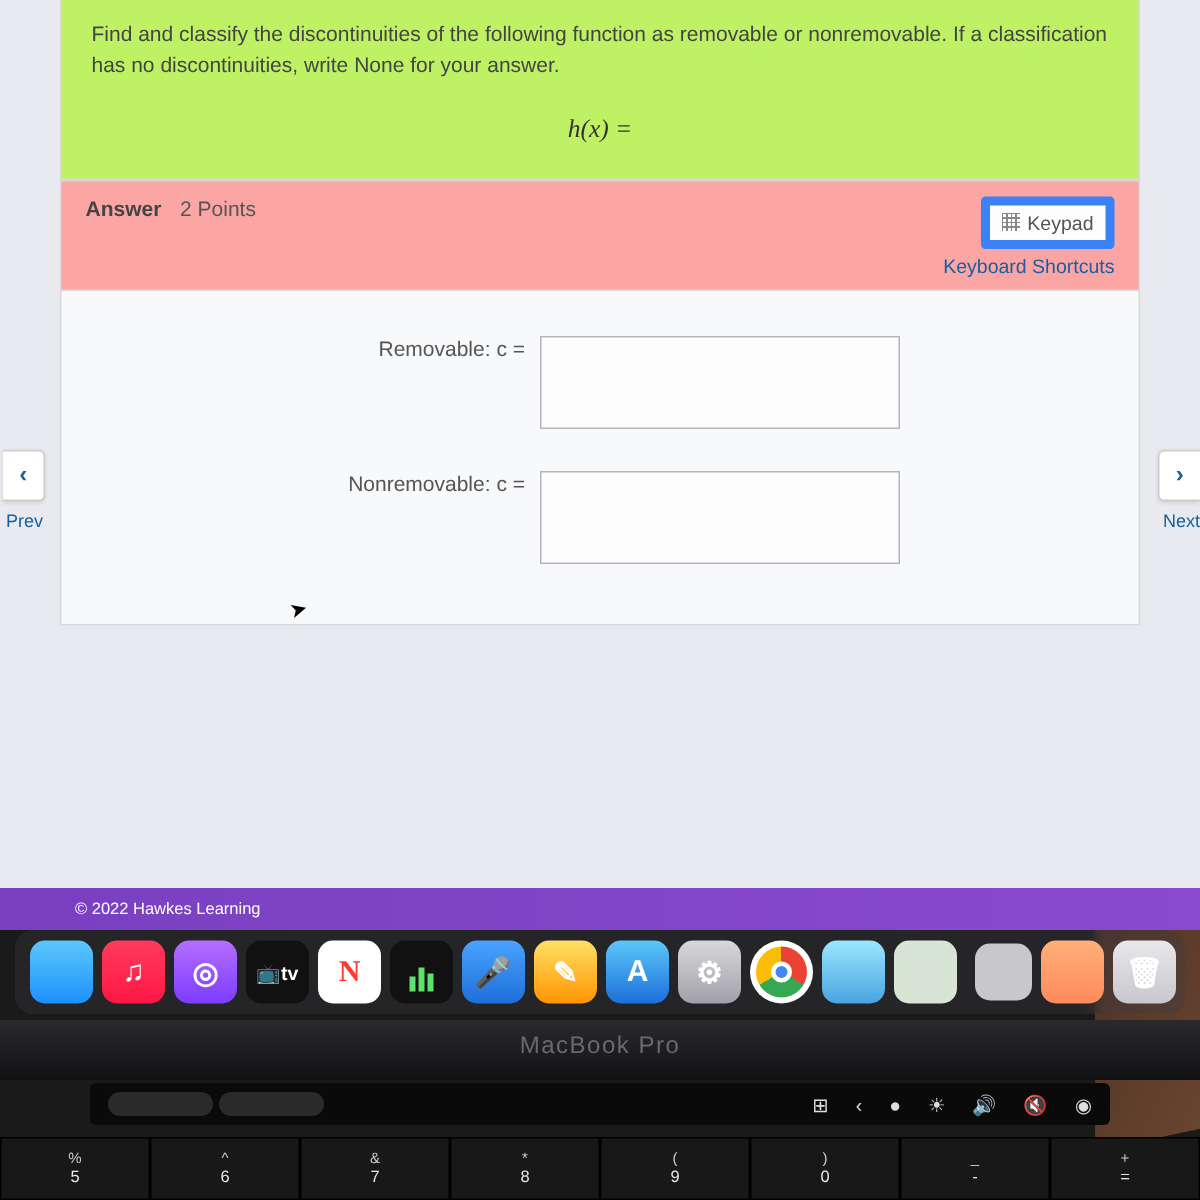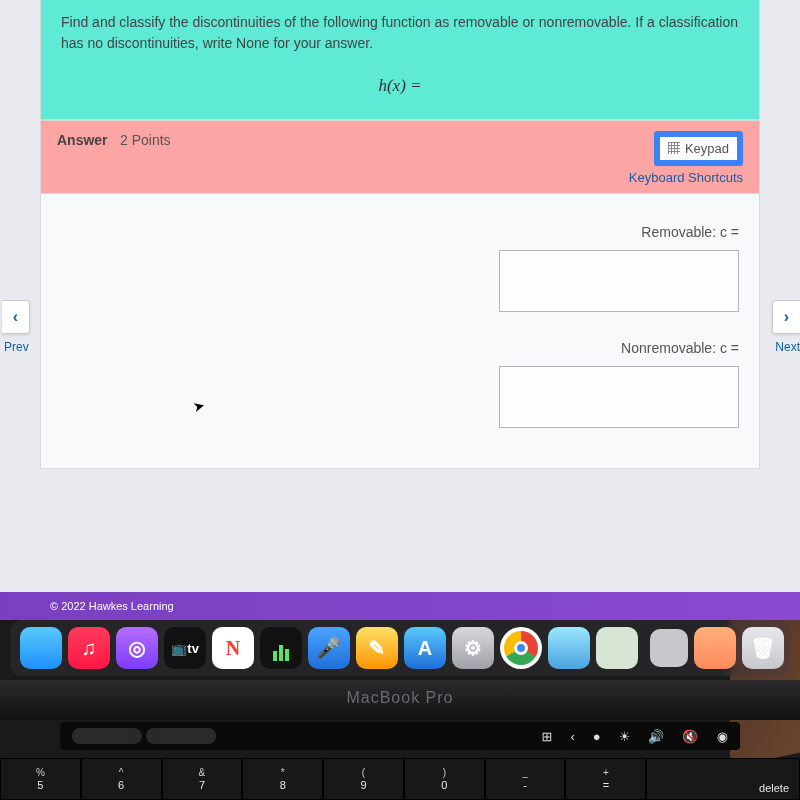--- a/index.html
+++ b/index.html
@@ -15,21 +15,21 @@
     flex-direction: column;
   }
 
   .content-area {
     flex: 1;
     position: relative;
     background: #e8eaf0;
   }
 
   .question-card {
-    background: #5eead4;
+    background: #bef264;
     margin: 0 40px 0 40px;
     padding: 12px 20px 10px 20px;
     border: 1px solid #d8d8dc;
     border-top: none;
     color: #444;
     font-size: 14px;
     line-height: 1.5;
   }
 
   .equation-block {
@@ -79,21 +79,21 @@
   .answer-body {
     margin: 0 40px;
     border: 1px solid #d8d8dc;
     border-top: none;
     background: #f8f9fb;
     padding: 30px 20px 40px 20px;
     display: flex;
     flex-direction: column;
     gap: 28px;
   }
-  .field-row { display: flex; align-items: flex-end; justify-content: center; gap: 10px; flex-direction: column; }
+  .field-row { display: flex; align-items: flex-start; justify-content: center; gap: 10px; }
   .field-label { font-size: 14px; color: #555; min-width: 150px; text-align: right; font-style: italic; }
   .field-label .nonit { font-style: normal; }
   .input-box {
     width: 240px; height: 62px;
     border: 1px solid #b5b5bb;
     background: #fdfdfe;
   }
 
   .nav-btn {
     position: absolute;
@@ -345,16 +345,15 @@
       <span>0</span>
     </div>
   <div class="key">
       <span class="top">_</span>
       <span>-</span>
     </div>
   <div class="key">
       <span class="top">+</span>
       <span>=</span>
     </div>
-  <div class="key wide">delete</div>
 </div>
 
 <div class="desk"></div>
 
 </body></html>

